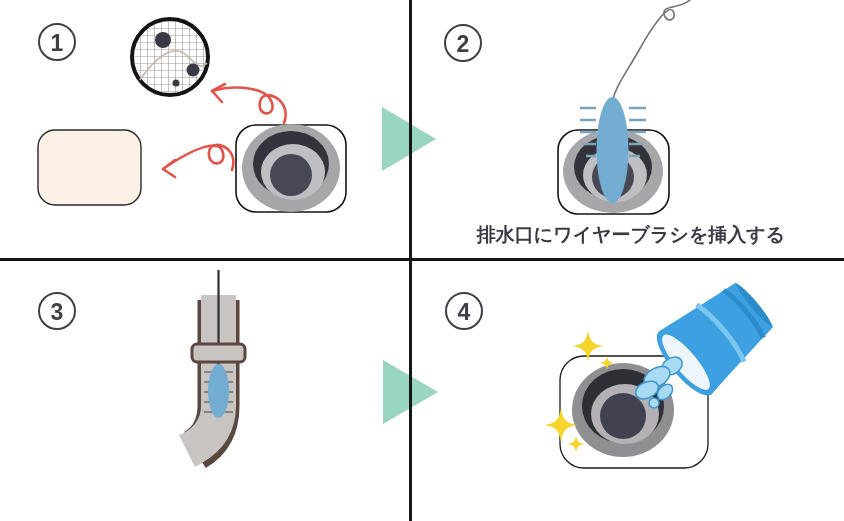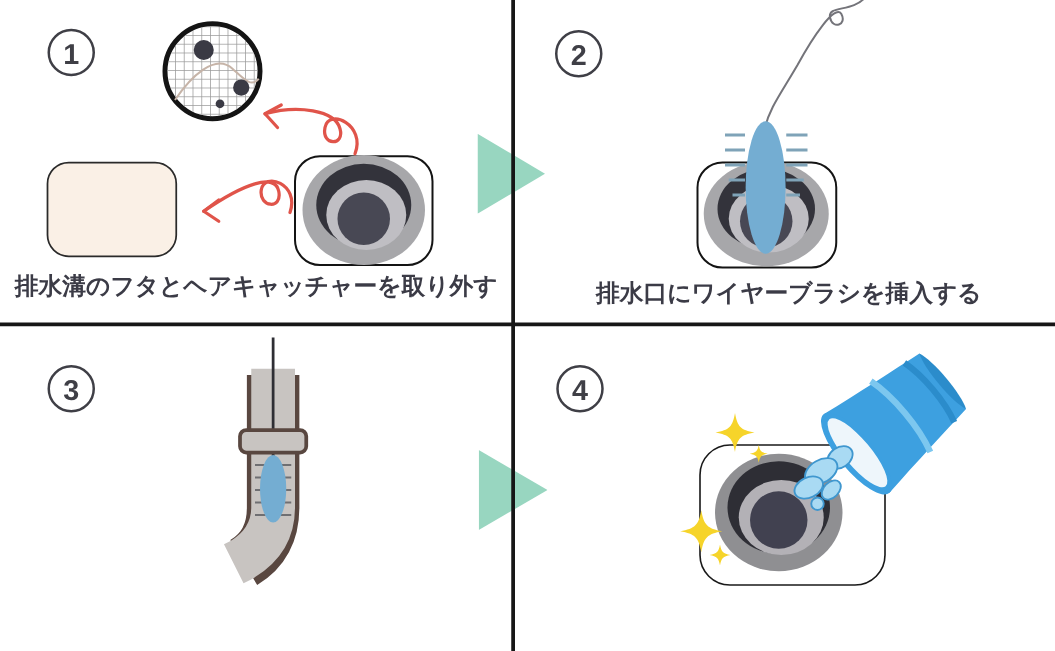--- a/index.html
+++ b/index.html
@@ -55,21 +55,20 @@
         <circle cx="291" cy="175" r="21" fill="#484854"></circle>
       </g>
       <g stroke="#e0544a" stroke-width="2.6" fill="none" stroke-linecap="round" stroke-linejoin="round">
         <path d="M284,123 C293,100 263,86 260,102 C257,117 276,117 272,103 C268,88 238,84 212,91"></path>
         <path d="M212,91 L225,84 M212,91 L222,102"></path>
         <path d="M232,170 C240,147 211,137 209,152 C207,166 226,168 223,153 C220,138 195,147 163,169"></path>
         <path d="M163,169 L175,160 M163,169 L175,177"></path>
       </g>
     </svg>
     <div class="badge" style="left:38px;top:23px;">1</div>
-    <div class="caption cap1">排水溝のフタとヘアキャッチャーを取り外す</div>
   </div>
 
   <div class="panel" style="left:410px;top:0;width:434px;height:260px;">
     <svg width="434" height="260" viewBox="0 0 434 260">
       <path d="M282,-2 C272,10 252,4 254,14 C256,24 268,20 263,11 C258,3 240,30 228,52 C214,76 206,86 202,102" stroke="#74747a" stroke-width="1.6" fill="none"></path>
       <g>
         <rect x="148" y="130" width="111" height="84" rx="20" fill="#ffffff" stroke="#141414" stroke-width="1.6"></rect>
         <ellipse cx="203" cy="171" rx="50" ry="42" fill="#a7a7aa"></ellipse>
         <ellipse cx="203" cy="167" rx="39" ry="32" fill="#33333b"></ellipse>
         <ellipse cx="205" cy="175" rx="32" ry="27" fill="#bfbec3"></ellipse>

